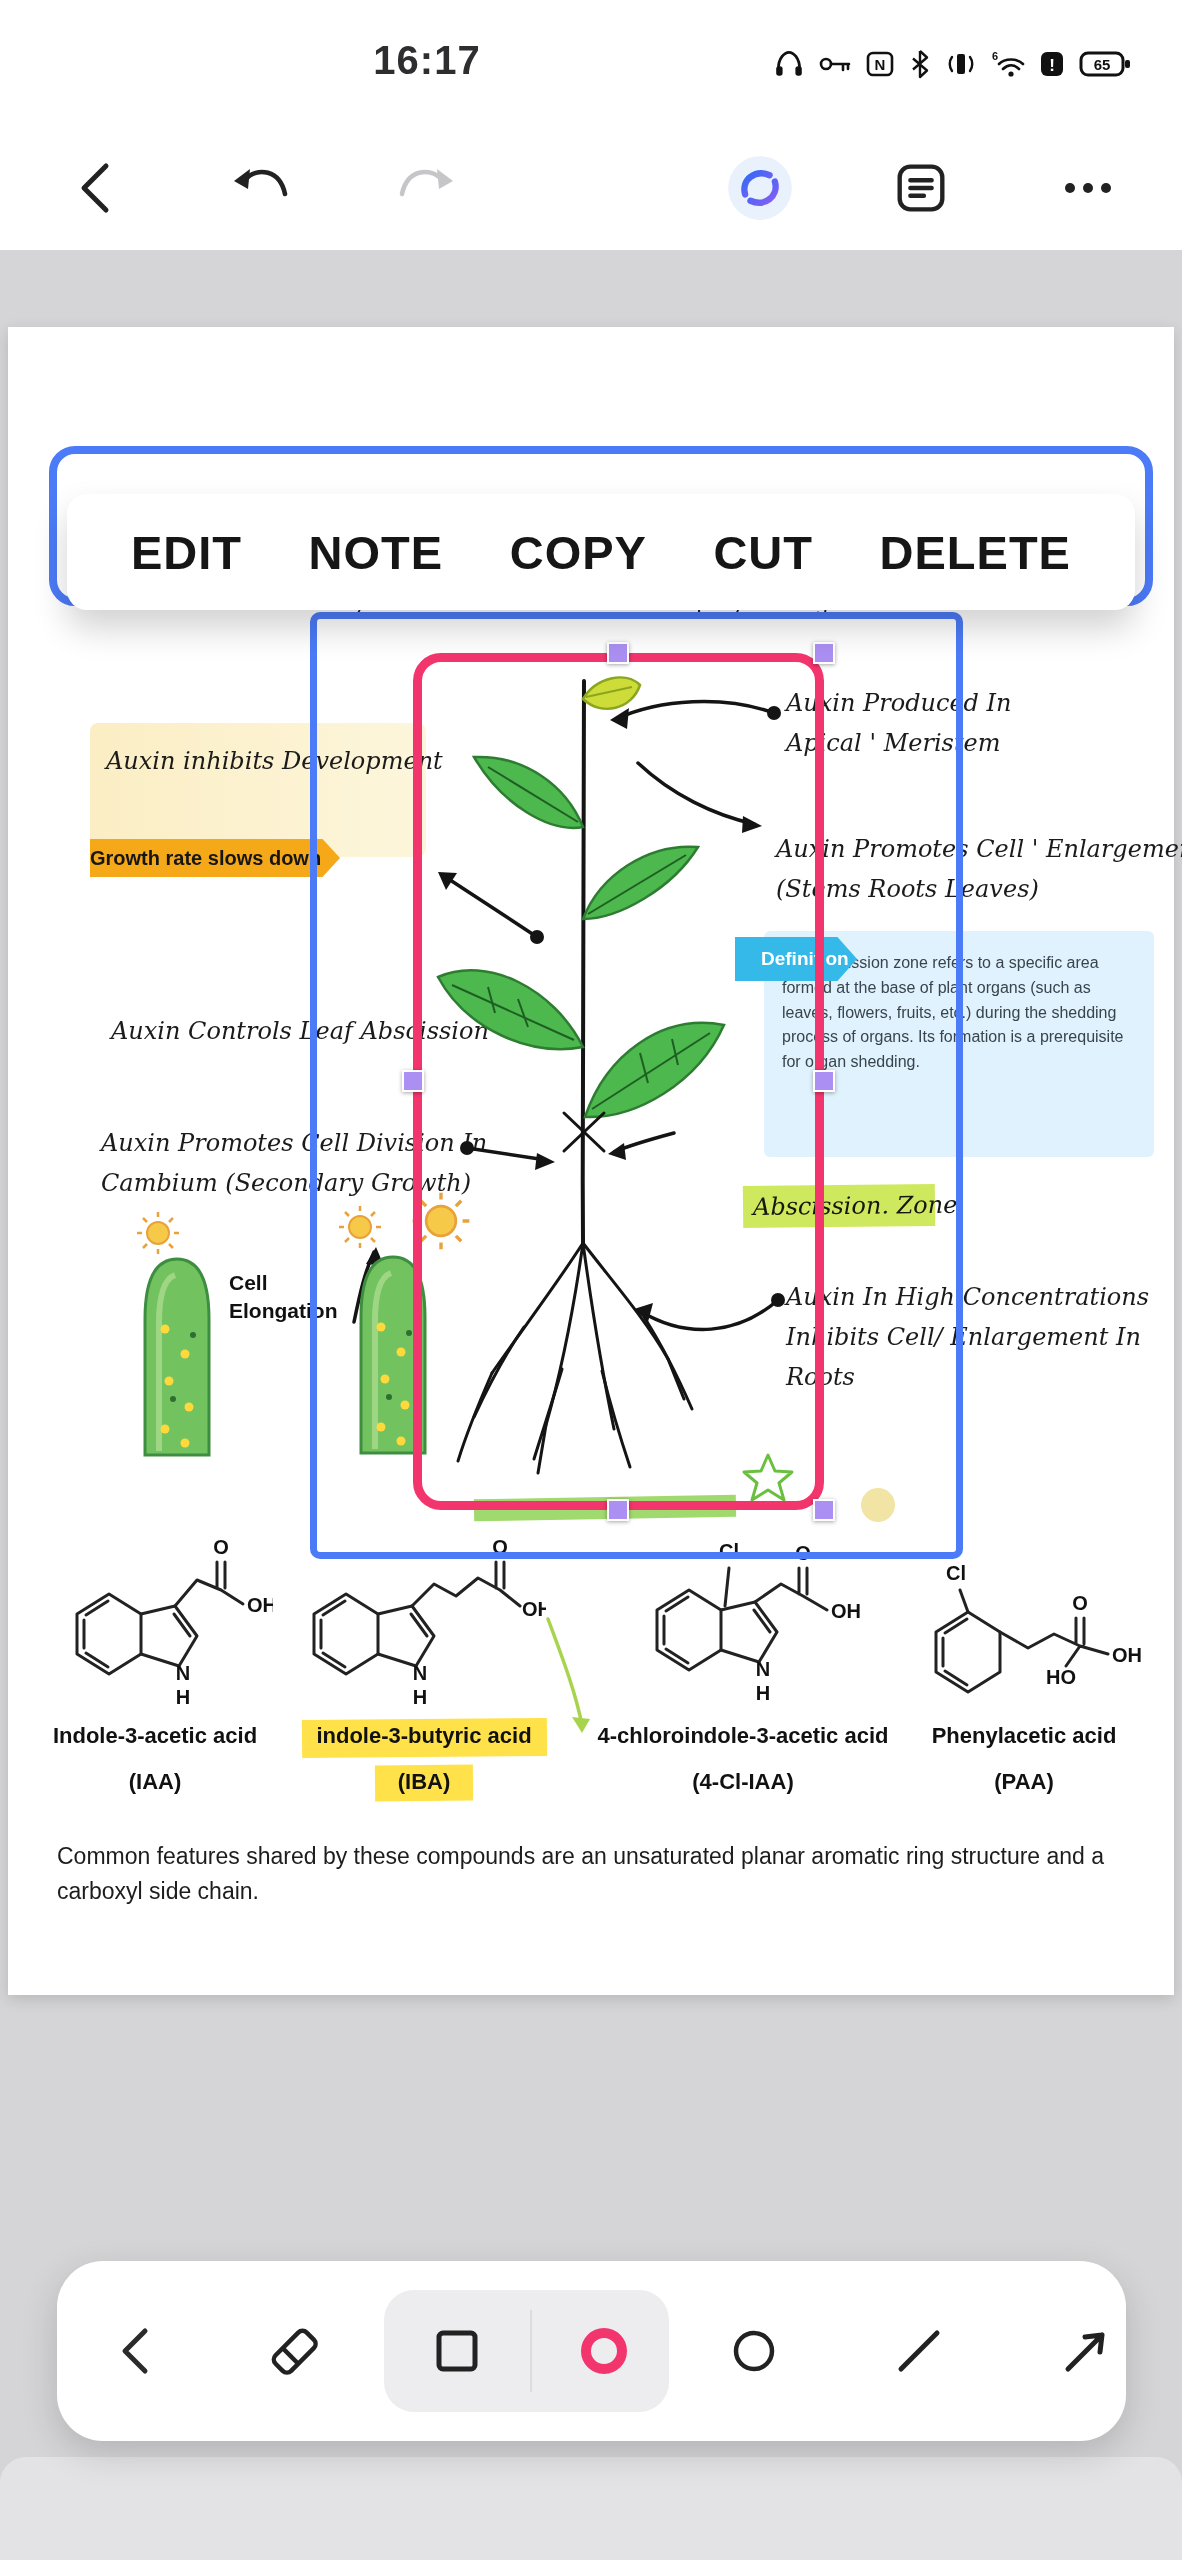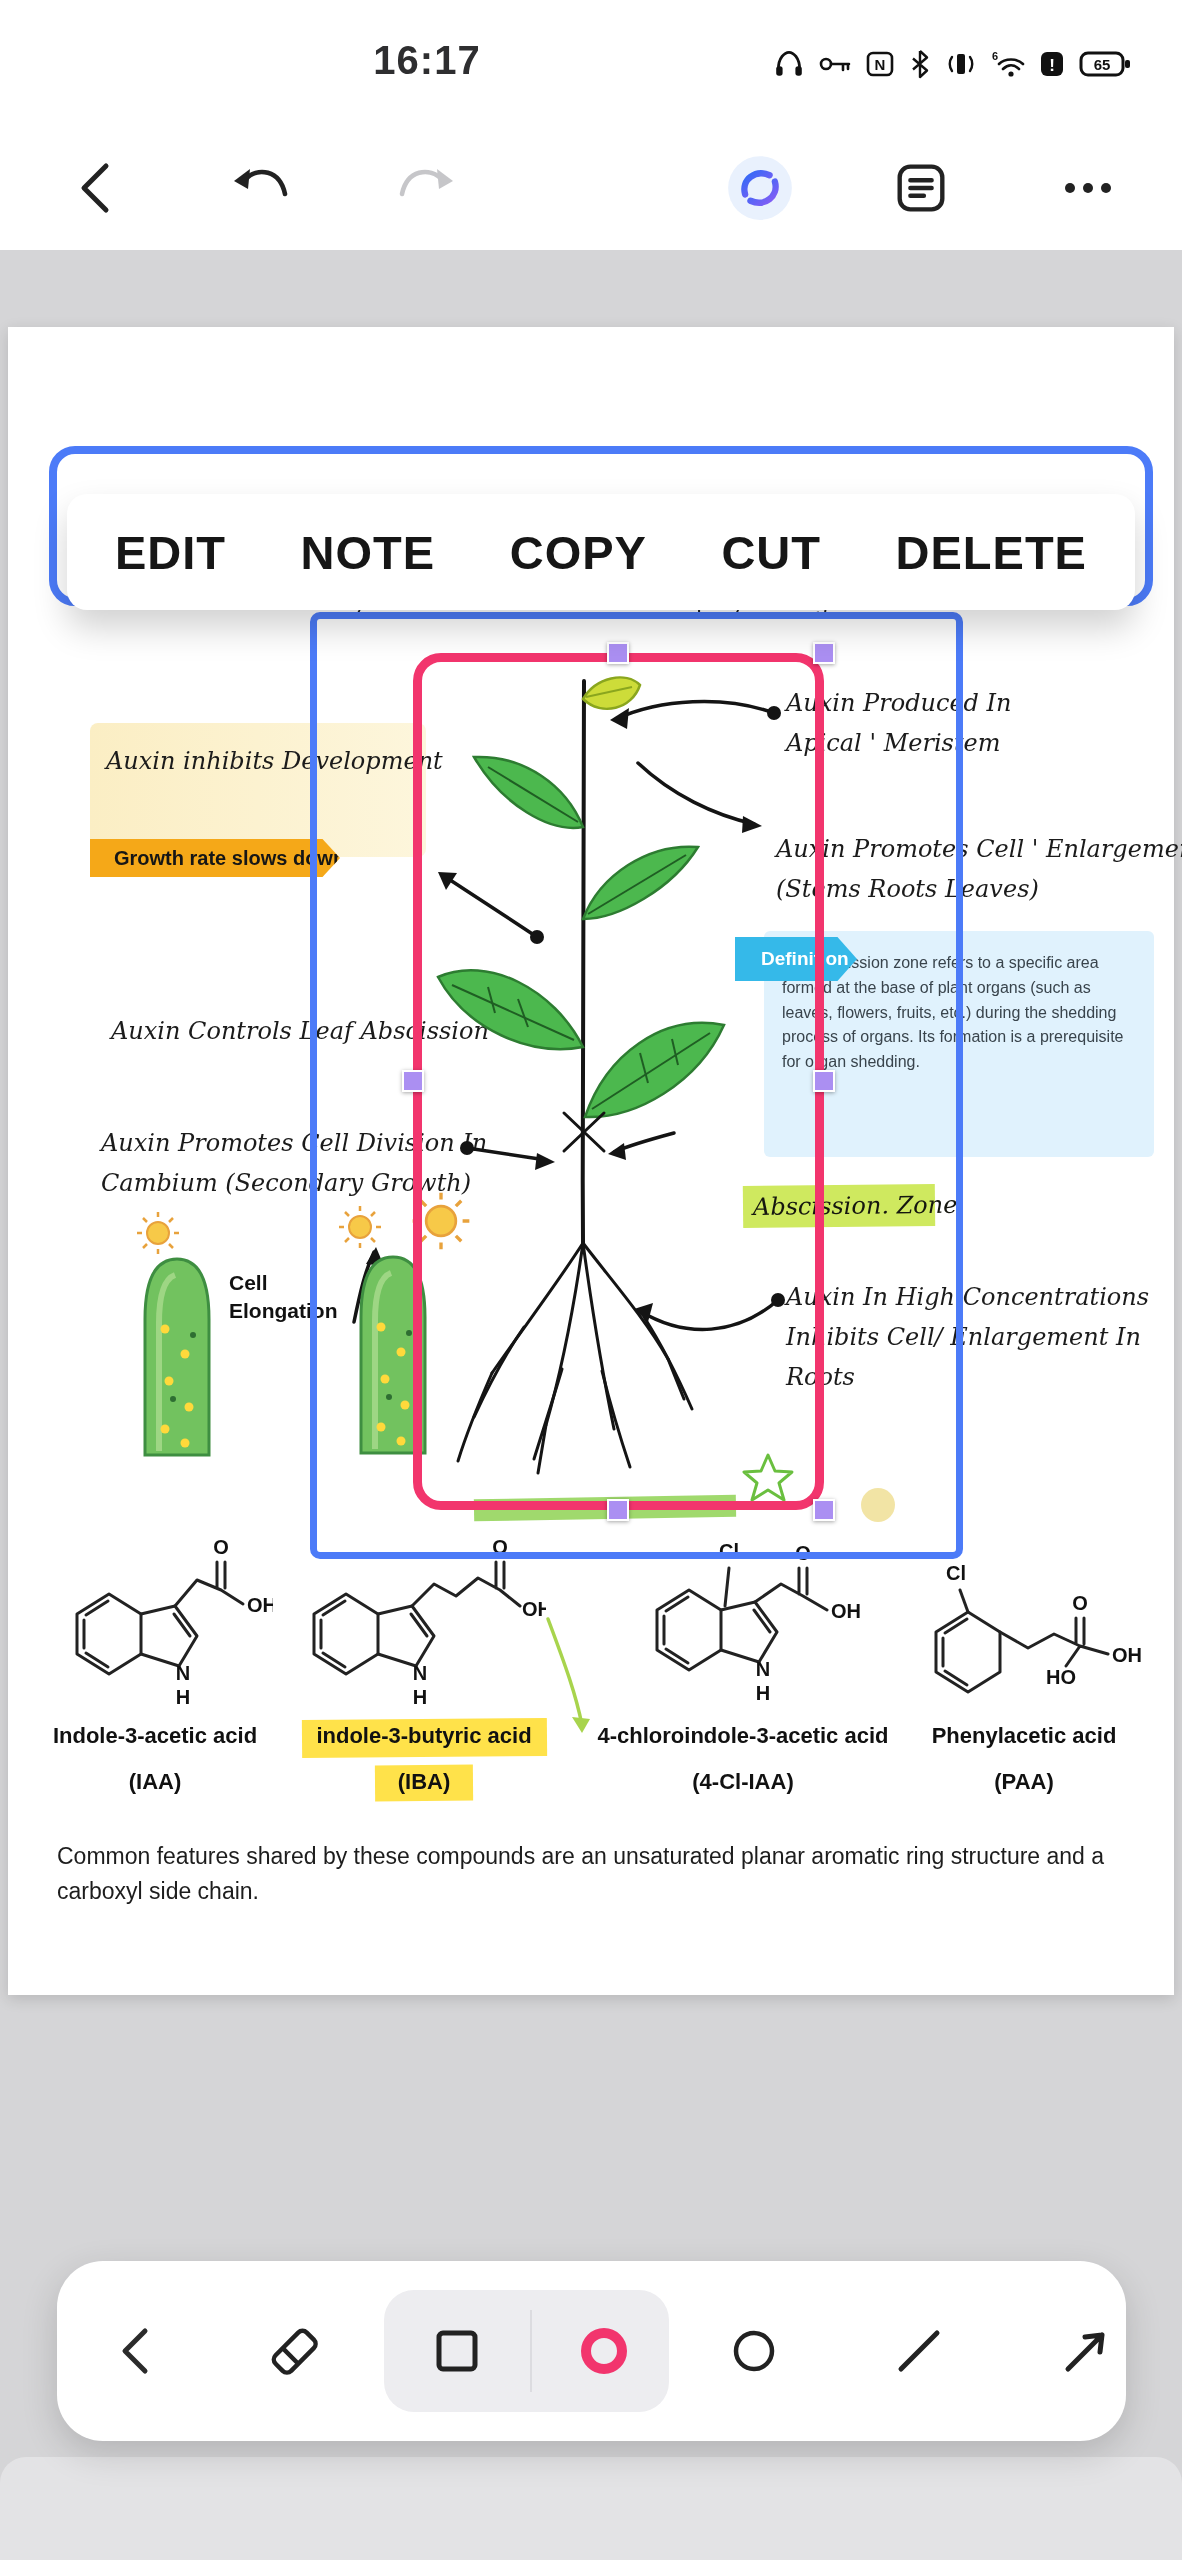--- a/index.html
+++ b/index.html
@@ -15,37 +15,37 @@
   
   .canvas{position:absolute;left:0;top:250px;width:1182px;height:2310px;background:#d5d5d7}
   .page{position:absolute;left:8px;top:77px;width:1166px;height:1668px;background:#fff;box-shadow:0 4px 14px rgba(0,0,0,.14)}
   .abs{position:absolute}
   .note-italic{position:absolute;font-family:"DejaVu Serif",serif;font-style:italic;font-size:24px;color:#1b1b1b;white-space:nowrap}
   .note-bold{position:absolute;font-weight:700;color:#111;white-space:nowrap}
   .doc-title{position:absolute;top:138px;left:0;width:100%;text-align:center;font-size:45px;font-weight:700;color:#101010;letter-spacing:.5px}
   .intro{position:absolute;left:0;width:100%;text-align:center;font-size:23px;color:#222;white-space:nowrap}
   .yellow-note{position:absolute;left:82px;top:396px;width:336px;height:134px;background:linear-gradient(90deg,#fbeec4,#fdf6dc);border-radius:8px;padding:16px 0 0 16px}
   .yellow-note .note-italic{position:static;display:block;line-height:44px}
-  .orange-tag{position:absolute;left:82px;top:512px;width:250px;height:38px;background:#f5a818;clip-path:polygon(0 0,93% 0,100% 50%,93% 100%,0 100%);font-size:20px;font-weight:700;color:#161616;line-height:38px;padding-left:24px;white-space:nowrap;overflow:hidden}
+  .orange-tag{position:absolute;left:82px;top:512px;width:250px;height:38px;background:#f5a818;clip-path:polygon(0 0,93% 0,100% 50%,93% 100%,0 100%);font-size:20px;font-weight:700;color:#161616;line-height:38px;padding-left:0;white-space:nowrap;overflow:hidden}
   .def-box{position:absolute;left:756px;top:604px;width:390px;height:226px;background:#e0f2fd;border-radius:6px;padding:20px 18px;font-size:16px;line-height:1.55;color:#39444c}
   .def-tag{position:absolute;left:727px;top:610px;width:122px;height:44px;background:#35b9e9;clip-path:polygon(0 0,84% 0,100% 50%,84% 100%,0 100%);color:#fff;font-weight:700;font-size:19px;line-height:44px;padding-left:26px}
   .green-mark{position:absolute;left:735px;top:858px;width:192px;height:42px;background:#cfe95f;transform:rotate(-.6deg)}
   .green-mark span{font-family:"DejaVu Serif",serif;font-style:italic;font-size:24px;color:#15160f;line-height:42px;padding-left:10px;white-space:nowrap}
   .structure-heading{position:absolute;left:41px;top:1160px;font-size:34px;font-weight:800;color:#0d0d0d;letter-spacing:.5px}
   .cmp-name{position:absolute;transform:translateX(-50%);font-size:22px;font-weight:700;color:#111;white-space:nowrap;top:1396px}
   .cmp-abbr{position:absolute;transform:translateX(-50%);font-size:22px;font-weight:700;color:#111;white-space:nowrap;top:1442px}
   .hl-yellow{position:absolute;background:#ffe24a;transform:rotate(-.5deg)}
   .footer-text{position:absolute;left:49px;top:1512px;width:1066px;font-size:23px;line-height:1.5;color:#1d1d1d}
 
   
   .pink-rect{position:absolute;left:405px;top:326px;width:411px;height:857px;border:9px solid #f2356d;border-radius:28px;z-index:5}
   .blue-rect{position:absolute;left:302px;top:285px;width:653px;height:947px;border:7px solid #4c7bf8;border-radius:10px;z-index:6}
   .handle{position:absolute;width:22px;height:22px;background:#ab8ff2;border:2px solid #fff;box-shadow:0 1px 4px rgba(0,0,0,.35);z-index:7}
   .context-menu{position:absolute;left:41px;top:119px;width:1104px;height:160px;border:8px solid #4c7bf8;border-radius:26px;z-index:10}
-  .menu-pill{position:absolute;left:10px;top:40px;right:10px;height:116px;background:#fff;border-radius:20px;box-shadow:0 18px 34px rgba(0,0,0,.18);display:flex;align-items:center;justify-content:space-between;padding:0 48px}
+  .menu-pill{position:absolute;left:10px;top:40px;right:10px;height:116px;background:#fff;border-radius:20px;box-shadow:0 18px 34px rgba(0,0,0,.18);display:flex;align-items:center;justify-content:space-between;padding:0 64px}
   .menu-item{font-size:47px;font-weight:600;color:#161616;letter-spacing:1px;cursor:pointer}
 
   .atom{font-family:"Liberation Sans",sans-serif;font-size:20px;font-weight:700;fill:#111}
   .bond{stroke:#222;stroke-width:3;fill:none;stroke-linecap:round;stroke-linejoin:round}
 
   
   .bottom-sheet{position:absolute;left:0;top:2457px;width:1182px;height:103px;background:#e3e3e5;border-radius:26px 26px 0 0;z-index:3}
   .bottom-toolbar{position:absolute;left:57px;top:2261px;width:1069px;height:180px;background:#fff;border-radius:46px;box-shadow:0 12px 36px rgba(0,0,0,.16);z-index:5}
   .bt-icon{position:absolute;top:58px;width:64px;height:64px;display:flex;align-items:center;justify-content:center;cursor:pointer}
   .tool-group{position:absolute;left:327px;top:29px;width:285px;height:122px;background:#ededf0;border-radius:30px}

